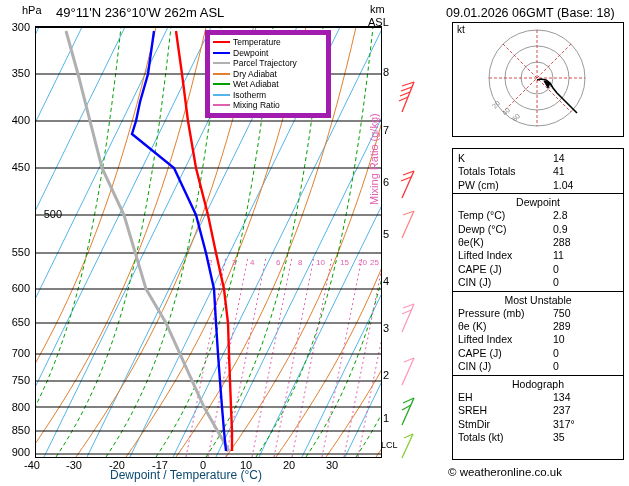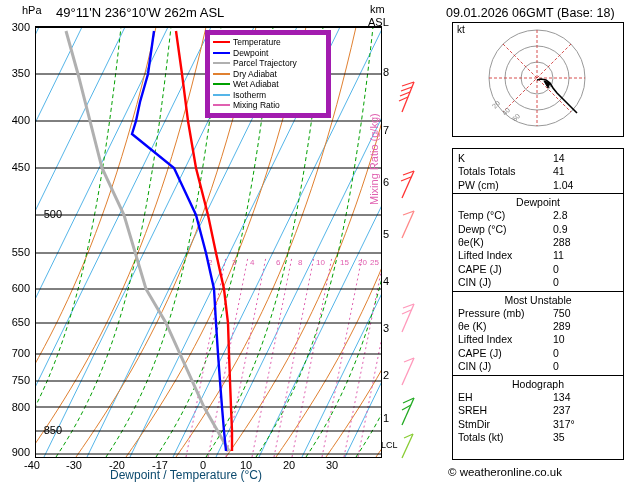--- a/index.html
+++ b/index.html
@@ -148,21 +148,21 @@
   <div class="abs ylab" style="left:0px;top:67px;">350</div>
   <div class="abs ylab" style="left:0px;top:114px;">400</div>
   <div class="abs ylab" style="left:0px;top:161px;">450</div>
   <div class="abs ylab" style="left:0px;top:208px;padding-left:32px;">500</div>
   <div class="abs ylab" style="left:0px;top:246px;">550</div>
   <div class="abs ylab" style="left:0px;top:282px;">600</div>
   <div class="abs ylab" style="left:0px;top:316px;">650</div>
   <div class="abs ylab" style="left:0px;top:347px;">700</div>
   <div class="abs ylab" style="left:0px;top:374px;">750</div>
   <div class="abs ylab" style="left:0px;top:401px;">800</div>
-  <div class="abs ylab" style="left:0px;top:424px;padding-left:32px;">850</div>
+  <div class="abs ylab" style="left:0px;top:424px;">850</div>
   <div class="abs ylab" style="left:0px;top:446px;">900</div>
 
   <div class="abs kmlab" style="left:383px;top:412px;">1</div>
   <div class="abs kmlab" style="left:383px;top:369px;">2</div>
   <div class="abs kmlab" style="left:383px;top:322px;">3</div>
   <div class="abs kmlab" style="left:383px;top:275px;">4</div>
   <div class="abs kmlab" style="left:383px;top:228px;">5</div>
   <div class="abs kmlab" style="left:383px;top:176px;">6</div>
   <div class="abs kmlab" style="left:383px;top:124px;">7</div>
   <div class="abs kmlab" style="left:383px;top:66px;">8</div>

